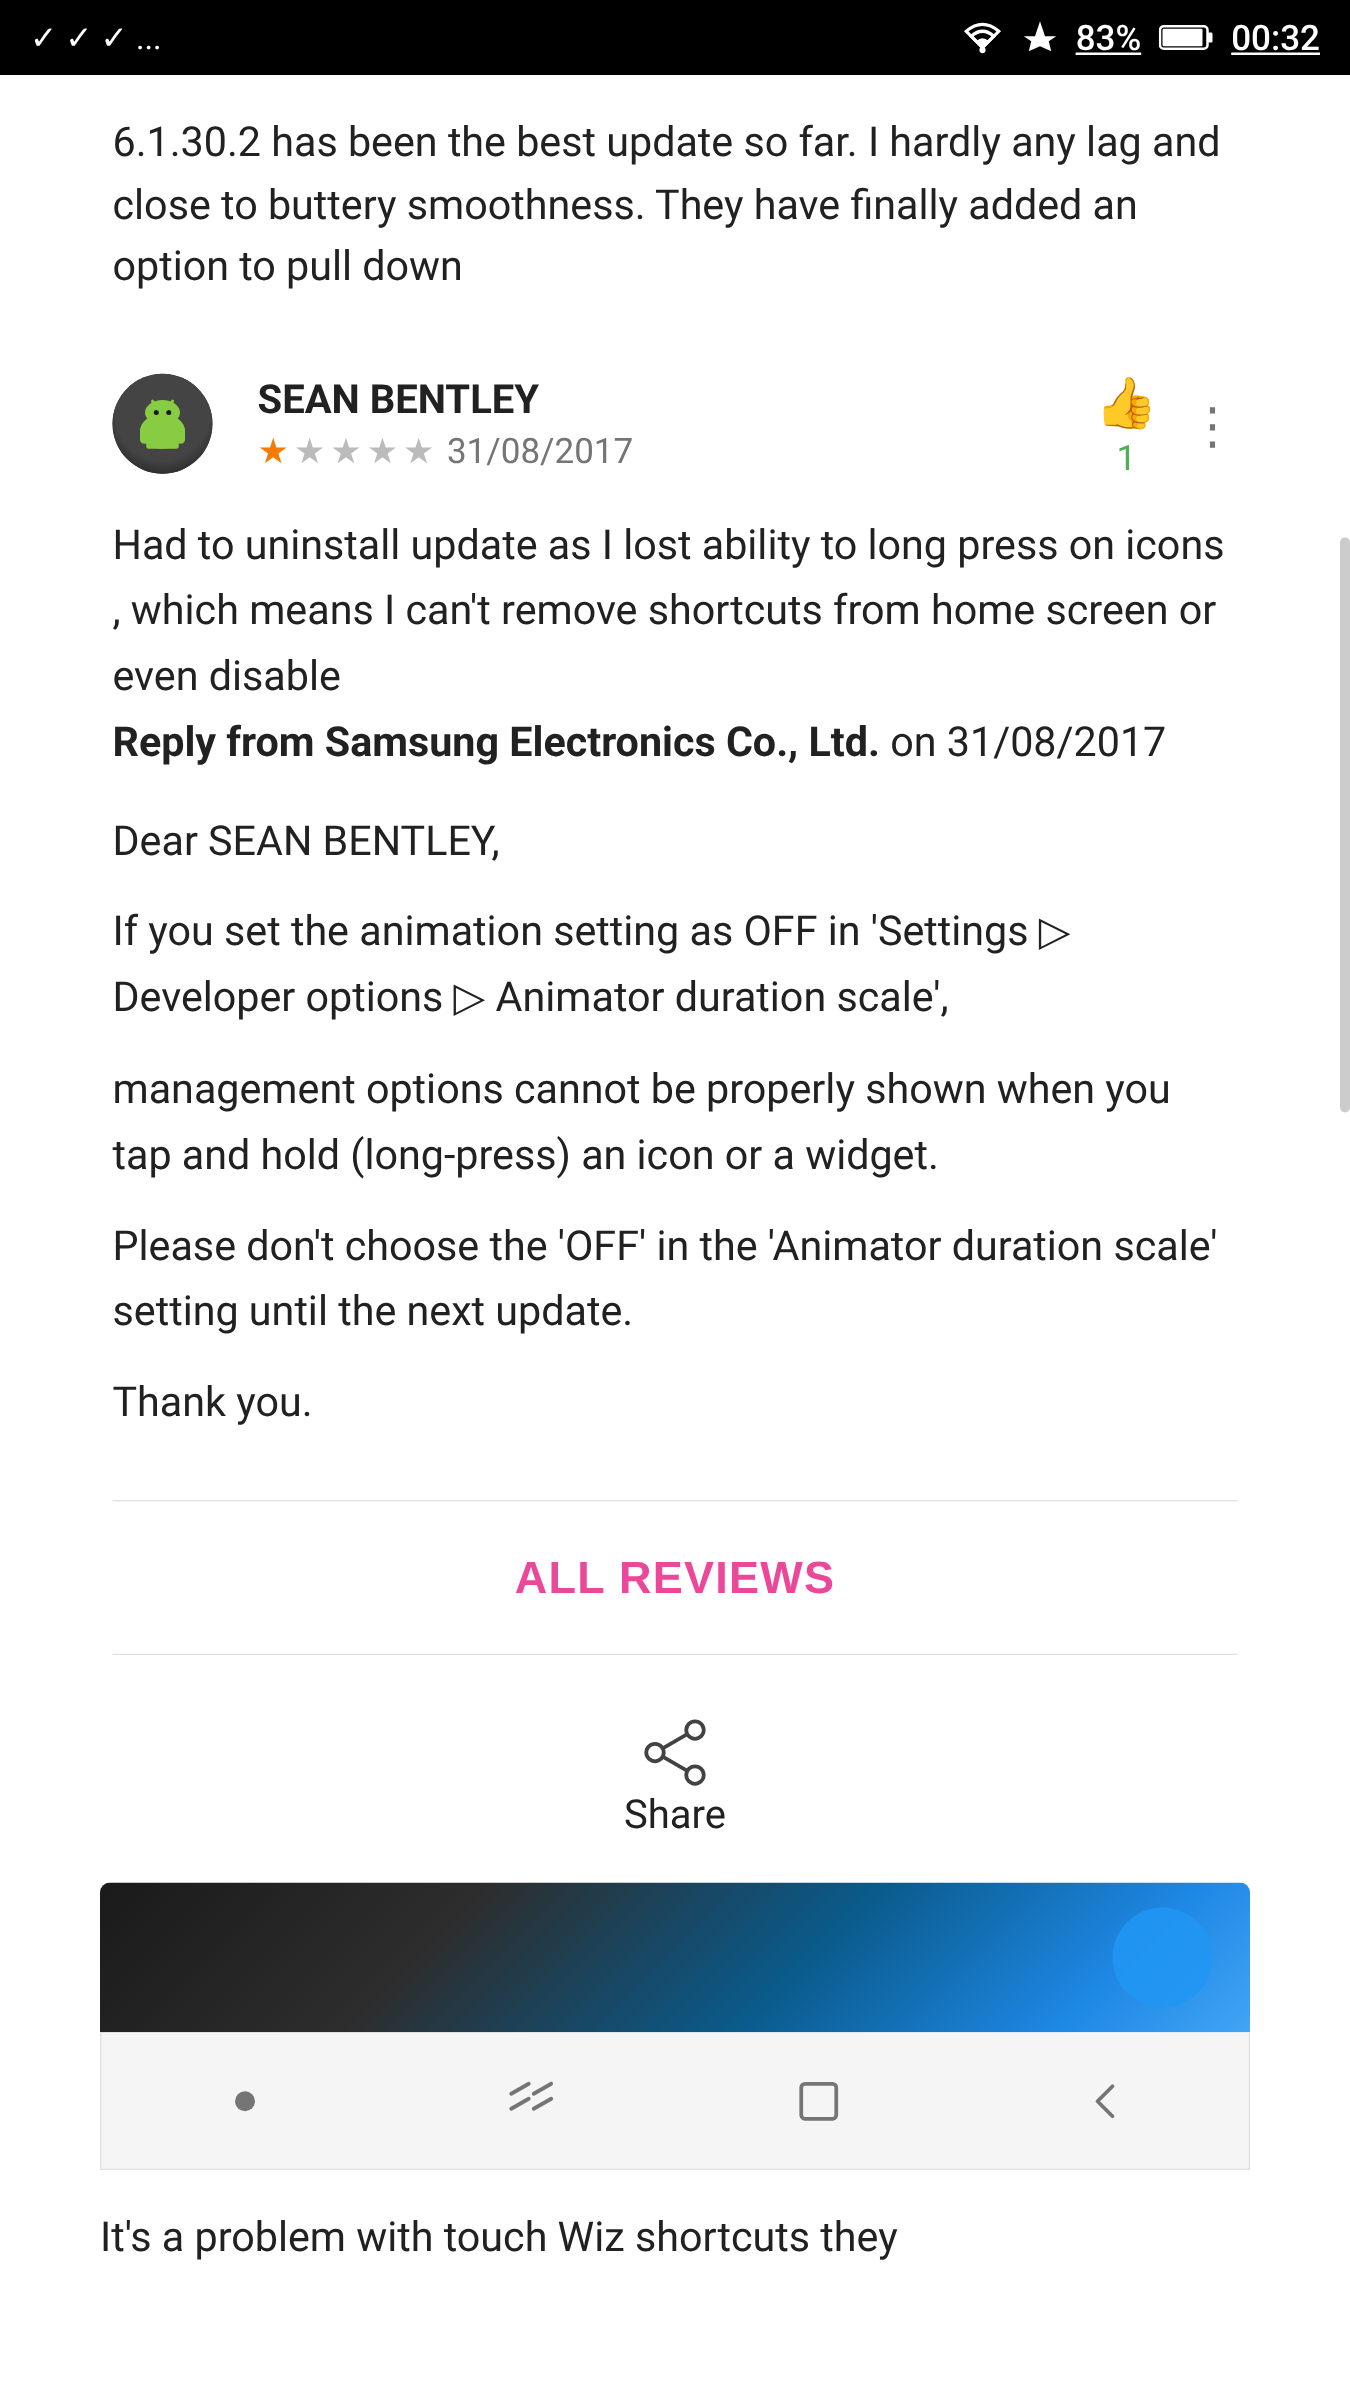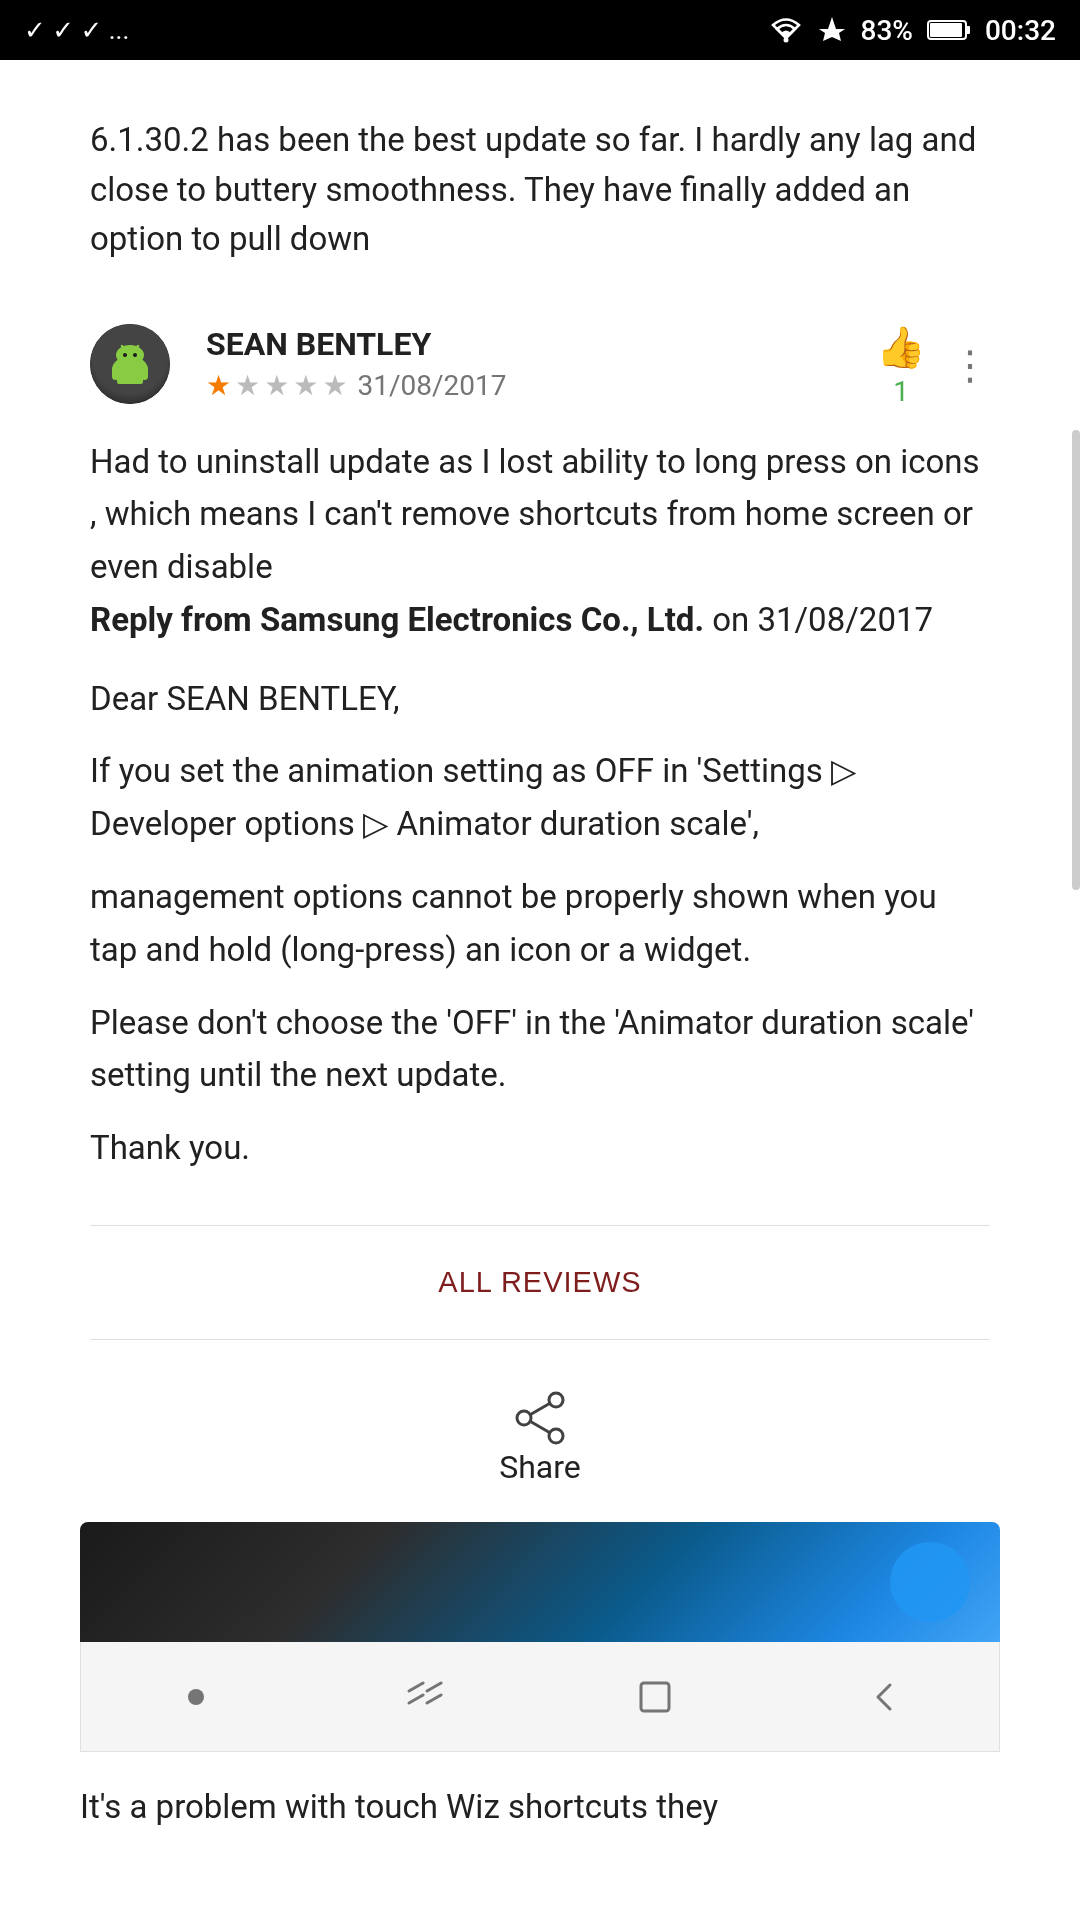--- a/index.html
+++ b/index.html
@@ -33,36 +33,36 @@
       align-items: center;
       gap: 10px;
     }
 
     .status-bar-right {
       display: flex;
       align-items: center;
       gap: 14px;
       font-size: 28px;
       font-weight: 500;
+      text-decoration: underline;
     }
 
     
     .content-area {
       background: #fff;
       padding: 0;
     }
 
     
     .top-snippet {
       padding: 30px 90px 30px 90px;
       font-size: 33px;
       color: #212121;
       line-height: 1.5;
       border-bottom: none;
-      margin-top: 25px;
     }
 
     
     .review-card {
       padding: 30px 90px 30px 90px;
     }
 
     .review-header {
       display: flex;
       align-items: flex-start;
@@ -207,23 +207,23 @@
     }
 
     
     .all-reviews-section {
       display: flex;
       justify-content: center;
       padding: 40px 0;
     }
 
     .all-reviews-btn {
-      font-size: 29px;
-      font-weight: 400;
-      color: #7f1d1d;
+      font-size: 36px;
+      font-weight: 700;
+      color: #ec4899;
       letter-spacing: 1px;
       background: none;
       border: none;
       cursor: pointer;
       text-transform: uppercase;
     }
 
     
     .divider2 {
       height: 1px;

